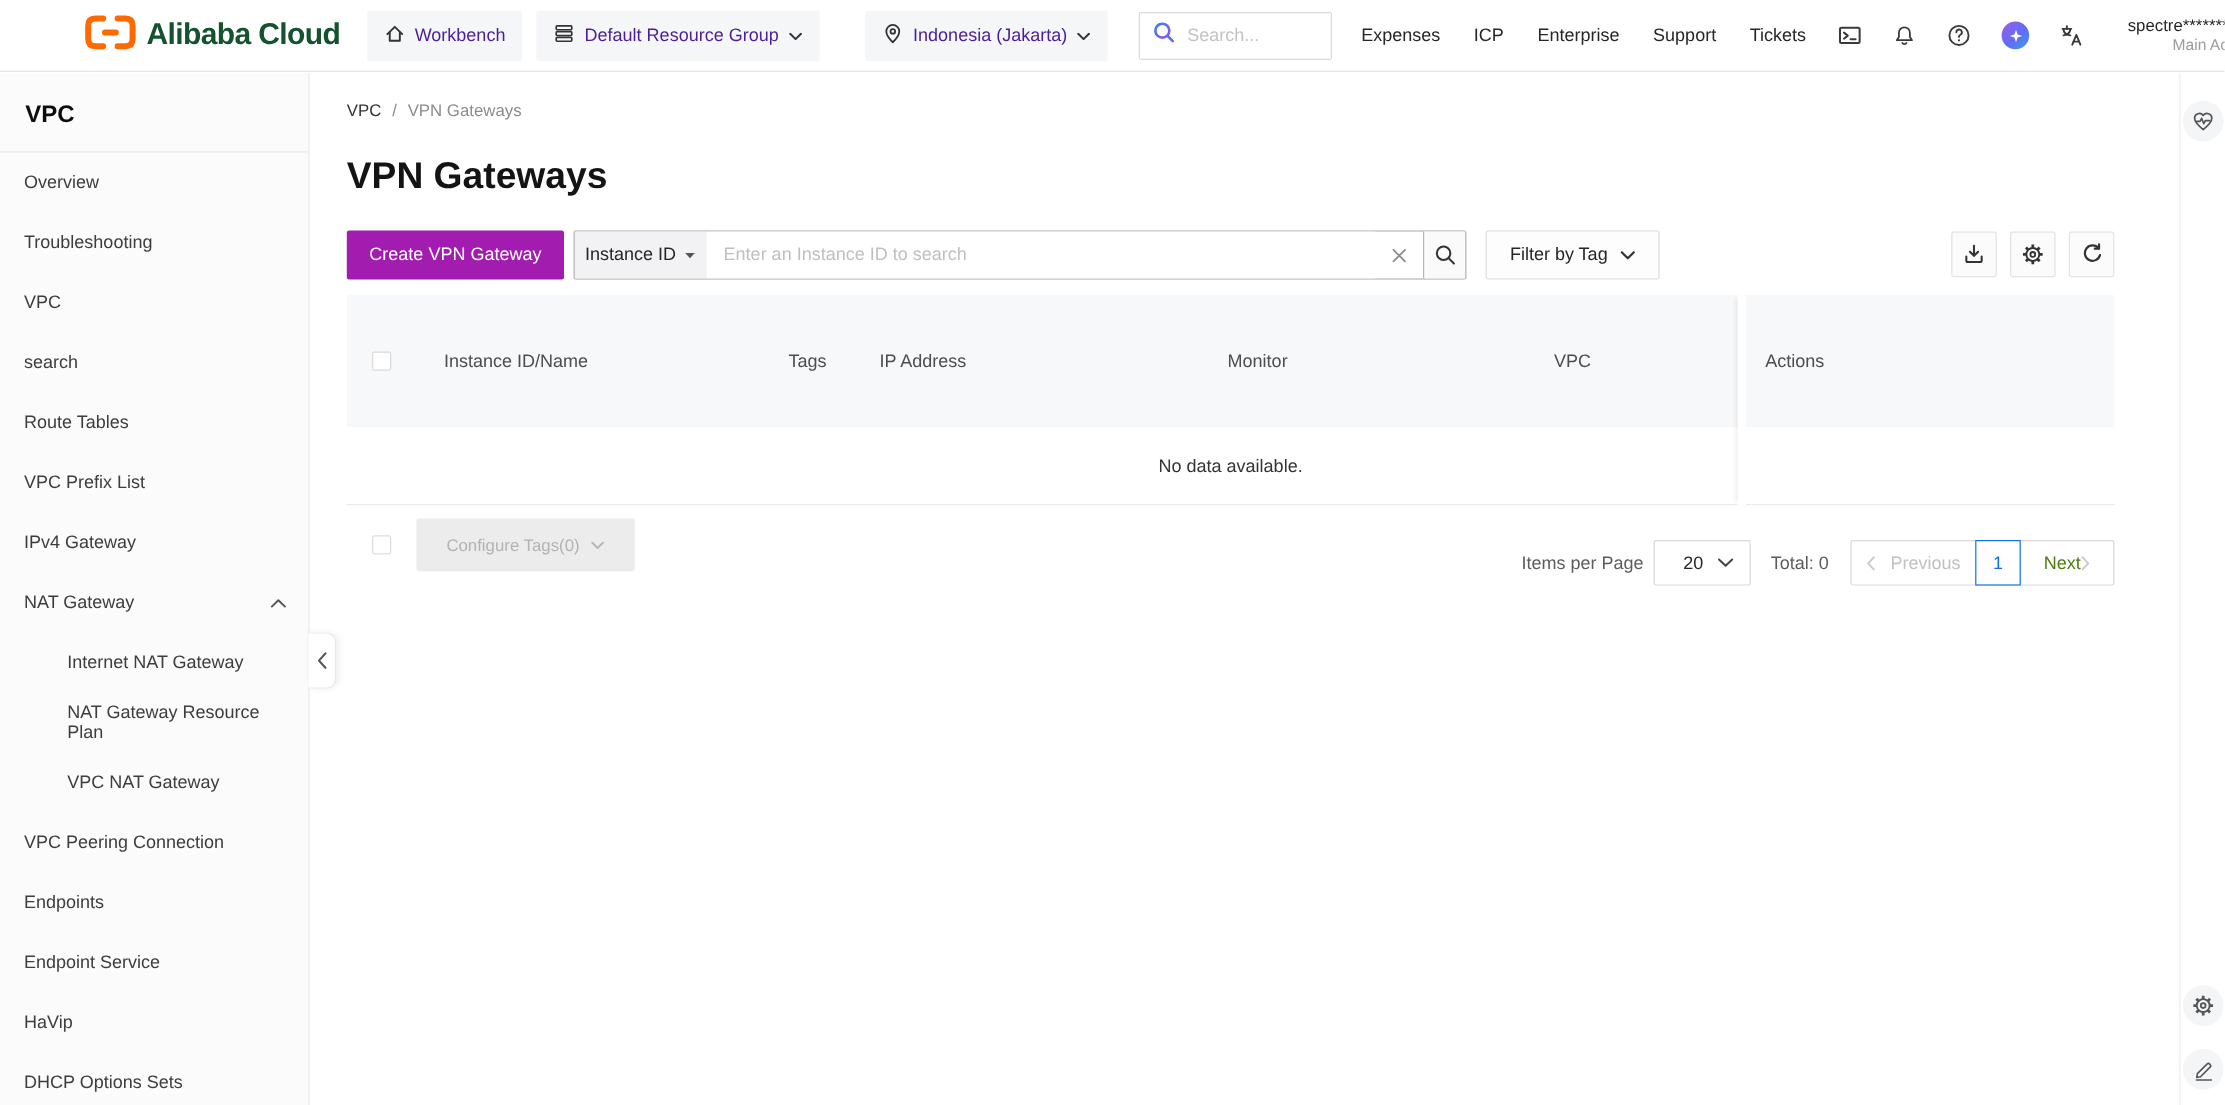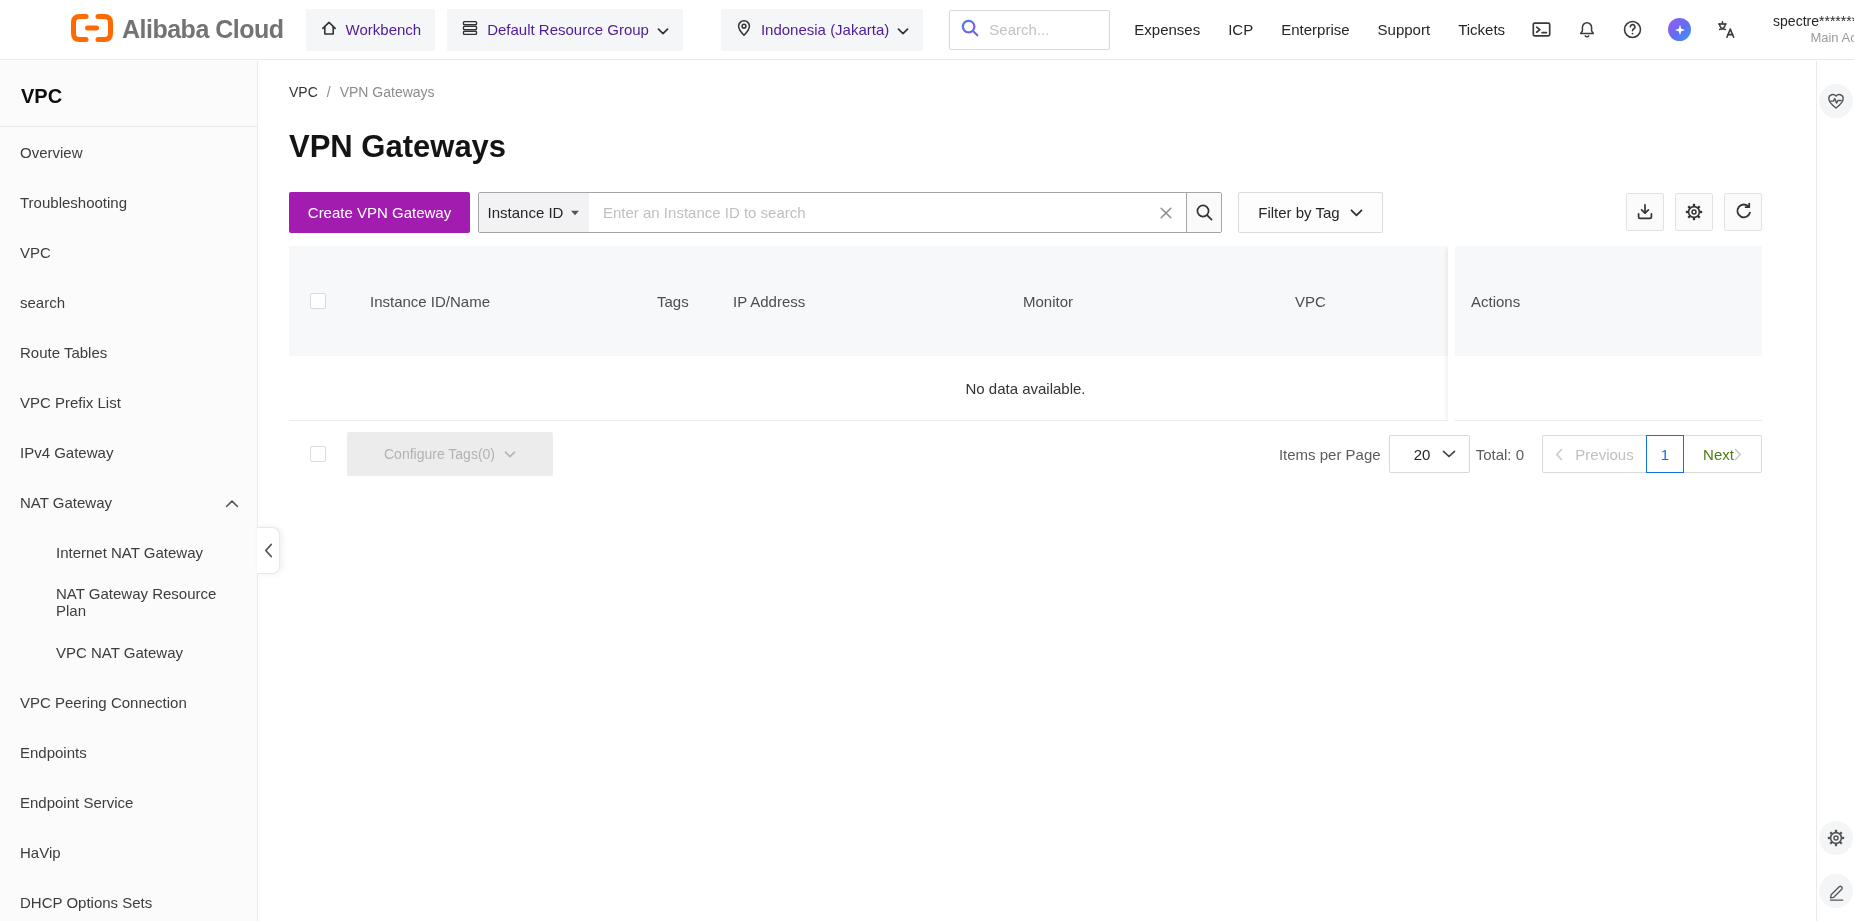--- a/index.html
+++ b/index.html
@@ -6,21 +6,21 @@
   html,body { width:1854px; height:921px; font-family:"Liberation Sans", sans-serif; background:#fff; }
   #app { position:relative; width:1854px; height:921px; overflow:hidden; background:#fff; }
 
   
   .topbar { position:absolute; top:0; left:0; width:1854px; height:60px; background:#fff;
             border-bottom:1px solid #e7e7e7; display:flex; align-items:center; z-index:10; }
   .hamburger { width:26px; height:20px; margin-left:21px; display:flex; flex-direction:column; justify-content:space-between; cursor:pointer; }
   .hamburger span { display:block; height:3px; background:#4d4d4d; border-radius:1px; }
   .vdiv { width:1px; height:28px; background:#e5e5e5; margin:0 22px 0 27px; }
   .logo { display:flex; align-items:center; gap:8px; }
-  .logo-text { font-size:25px; font-weight:bold; color:#737373; letter-spacing:-0.5px; white-space:nowrap; }
+  .logo-text { font-size:25px; font-weight:bold; color:#14532d; letter-spacing:-0.5px; white-space:nowrap; }
   .chipbtn { height:42px; background:#f5f6f8; border-radius:2px; display:flex; align-items:center;
              gap:8px; padding:0 14px; font-size:15px; color:#4c1d95; margin-left:12px; cursor:pointer; white-space:nowrap; }
   .chipbtn.first { margin-left:22px; }
   .chipbtn.region { margin-left:38px; }
   .hsearch { width:177px; height:40px; border:1px solid #d9d9d9; border-radius:2px; margin-left:26px;
              display:flex; align-items:center; padding:0 10px; gap:9px; background:#fff; }
   .hsearch input { border:none; outline:none; width:110px; font-size:15px; color:#333; font-family:inherit; }
   .hsearch input::placeholder { color:#c3c3c3; }
   .hnav { display:flex; align-items:center; gap:28px; margin-left:24px; }
   .hnav span { font-size:15px; color:#262626; cursor:pointer; white-space:nowrap; }
@@ -84,29 +84,29 @@
   .th { position:absolute; top:0; height:110px; display:flex; align-items:center; font-size:15px; color:#4d4d4d; }
   .fixed-sep { position:absolute; left:1159px; top:0; width:7px; height:175px; background:#fff;
                box-shadow:-3px 0 4px -2px rgba(0,0,0,0.10); }
   .checkbox { width:16px; height:16px; border:1px solid #d9d9d9; border-radius:2px; background:#fff; cursor:pointer; }
   .tbody { height:65px; border-bottom:1px solid #ebebeb; display:flex; align-items:center; justify-content:center; }
   .empty-text { font-size:15px; color:#333; }
 
   
   .tfooter { position:absolute; left:30px; top:368px; width:1473px; height:50px; }
   .tfooter .checkbox { position:absolute; left:21px; top:17px; border-color:#ddd; }
-  .btn-tags { position:absolute; left:58px; top:3px; width:206px; height:44px; background:#ececec; border:none;
+  .btn-tags { position:absolute; left:58px; top:3px; width:182px; height:44px; background:#ececec; border:none;
               border-radius:2px; display:flex; align-items:center; justify-content:center; gap:9px;
               font-size:14px; color:#b3b3b3; cursor:default; }
-  .pager { position:absolute; right:0; top:0; height:50px; display:flex; align-items:center; }
+  .pager { position:absolute; right:0; top:15px; height:50px; display:flex; align-items:center; }
   .ipp-label { font-size:15px; color:#5c5c5c; }
   .page-size { width:81px; height:38px; border:1px solid #d9d9d9; border-radius:2px; margin-left:8px;
                display:flex; align-items:center; justify-content:space-between; padding:0 13px 0 24px;
                font-size:15px; color:#262626; cursor:pointer; background:#fff; }
-  .total { font-size:15px; color:#5c5c5c; margin-left:6px; }
+  .total { font-size:15px; color:#5c5c5c; margin-left:17px; }
   .pgroup { margin-left:18px; height:38px; border:1px solid #d9d9d9; border-radius:2px; display:flex; align-items:stretch; }
   .pcell { display:flex; align-items:center; justify-content:center; font-size:15px; }
   .pprev { width:103px; gap:12px; color:#c0c0c0; cursor:default; }
   .pnum  { width:38px; margin:-1px 0; height:38px; border:1px solid #1370e3; color:#1370e3; background:#fff; position:relative; z-index:1; cursor:pointer; }
   .pnext { width:77px; gap:0; color:#4d7c0f; cursor:default; }
 </style>
 </head>
 <body>
 
 <div id="app">

